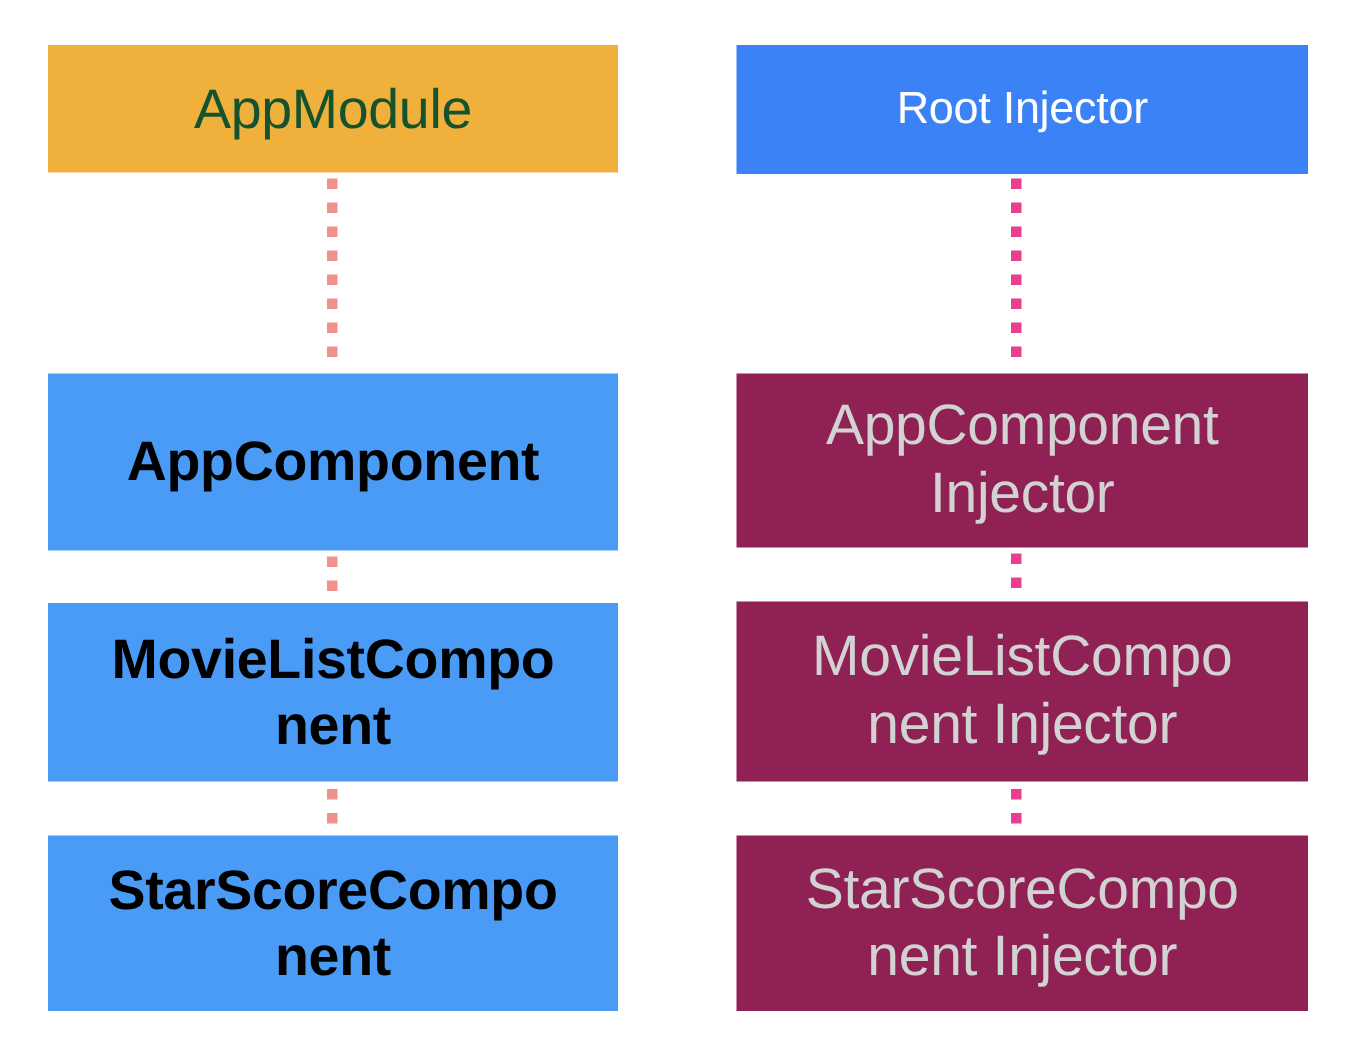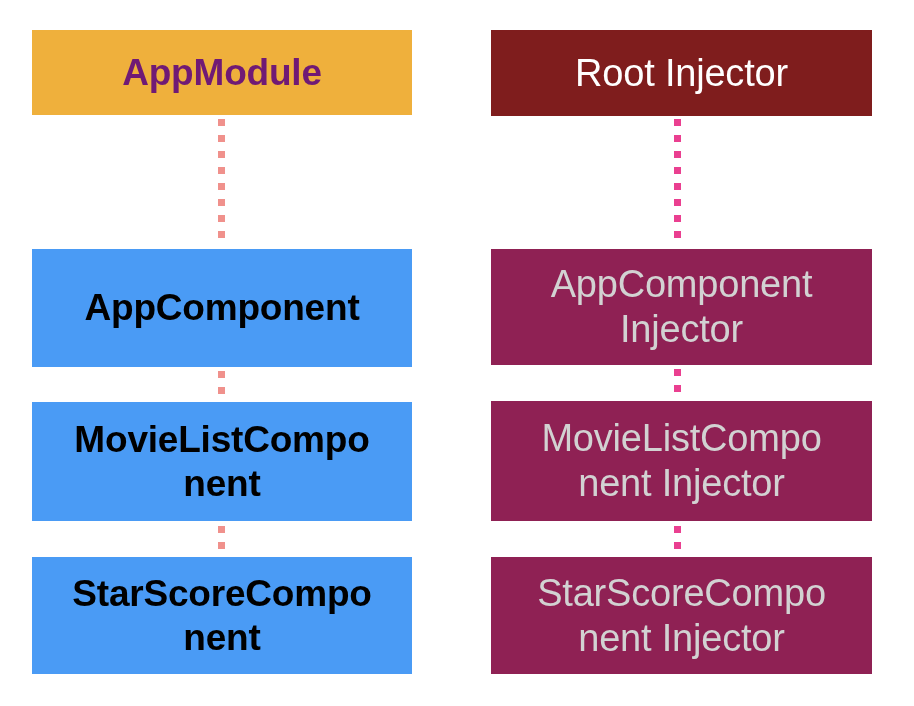--- a/index.html
+++ b/index.html
@@ -30,37 +30,37 @@
     line-height: 1.18;
     letter-spacing: -0.2px;
     padding: 0 6px;
     overflow: hidden;
     white-space: pre-line;
   }
 
   
   .node.module {
     background: #efb03c;
-    color: #701a75;
-    font-weight: bold;
+    color: #14532d;
+    font-weight: normal;
     font-size: 37px;
   }
   .node.component {
     background: #4a9bf5;
     color: #000000;
     font-weight: bold;
     font-size: 37px;
   }
 
   
   .node.root-injector {
-    background: #7f1d1d;
+    background: #3b82f6;
     color: #ffffff;
     font-weight: normal;
-    font-size: 38px;
+    font-size: 30px;
   }
   .node.injector {
     background: #8f2154;
     color: #d2d2d2;
     font-weight: normal;
     font-size: 38px;
   }
 
   
   .connector {

